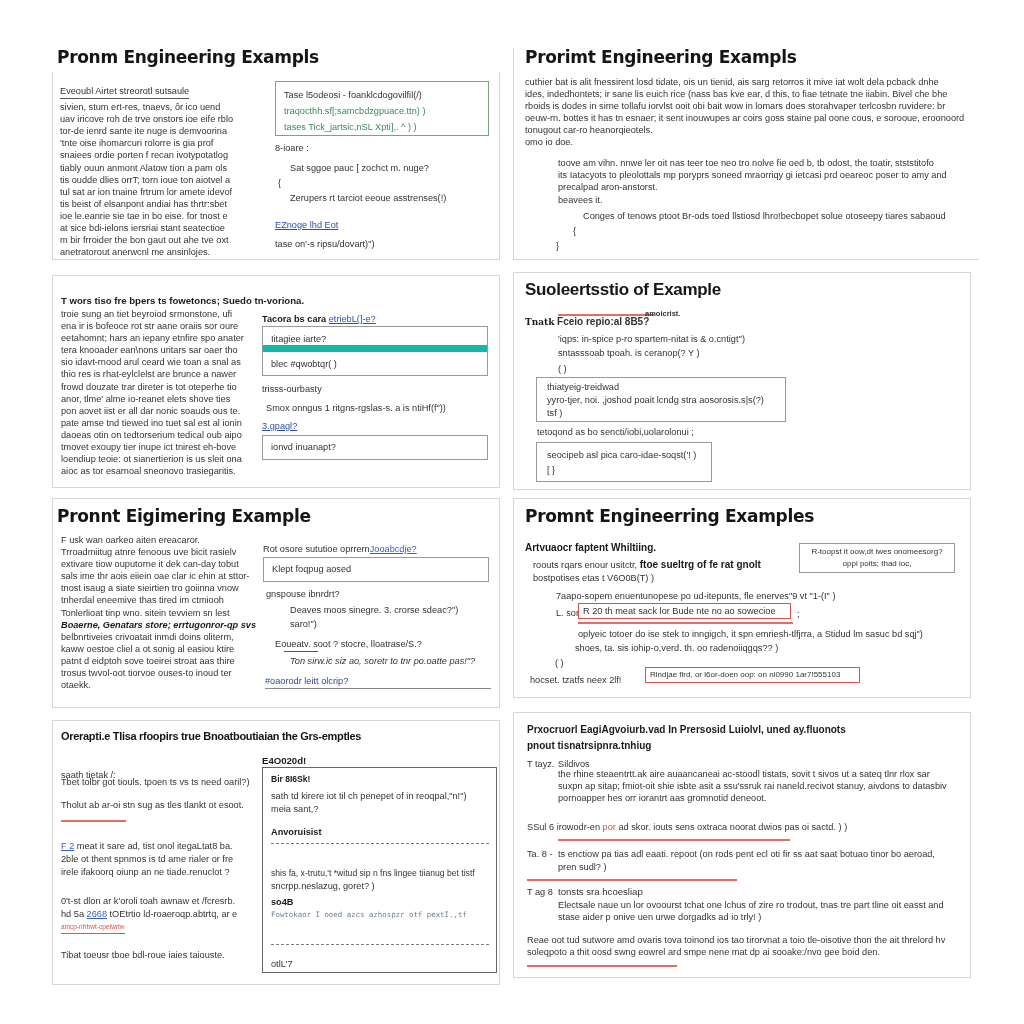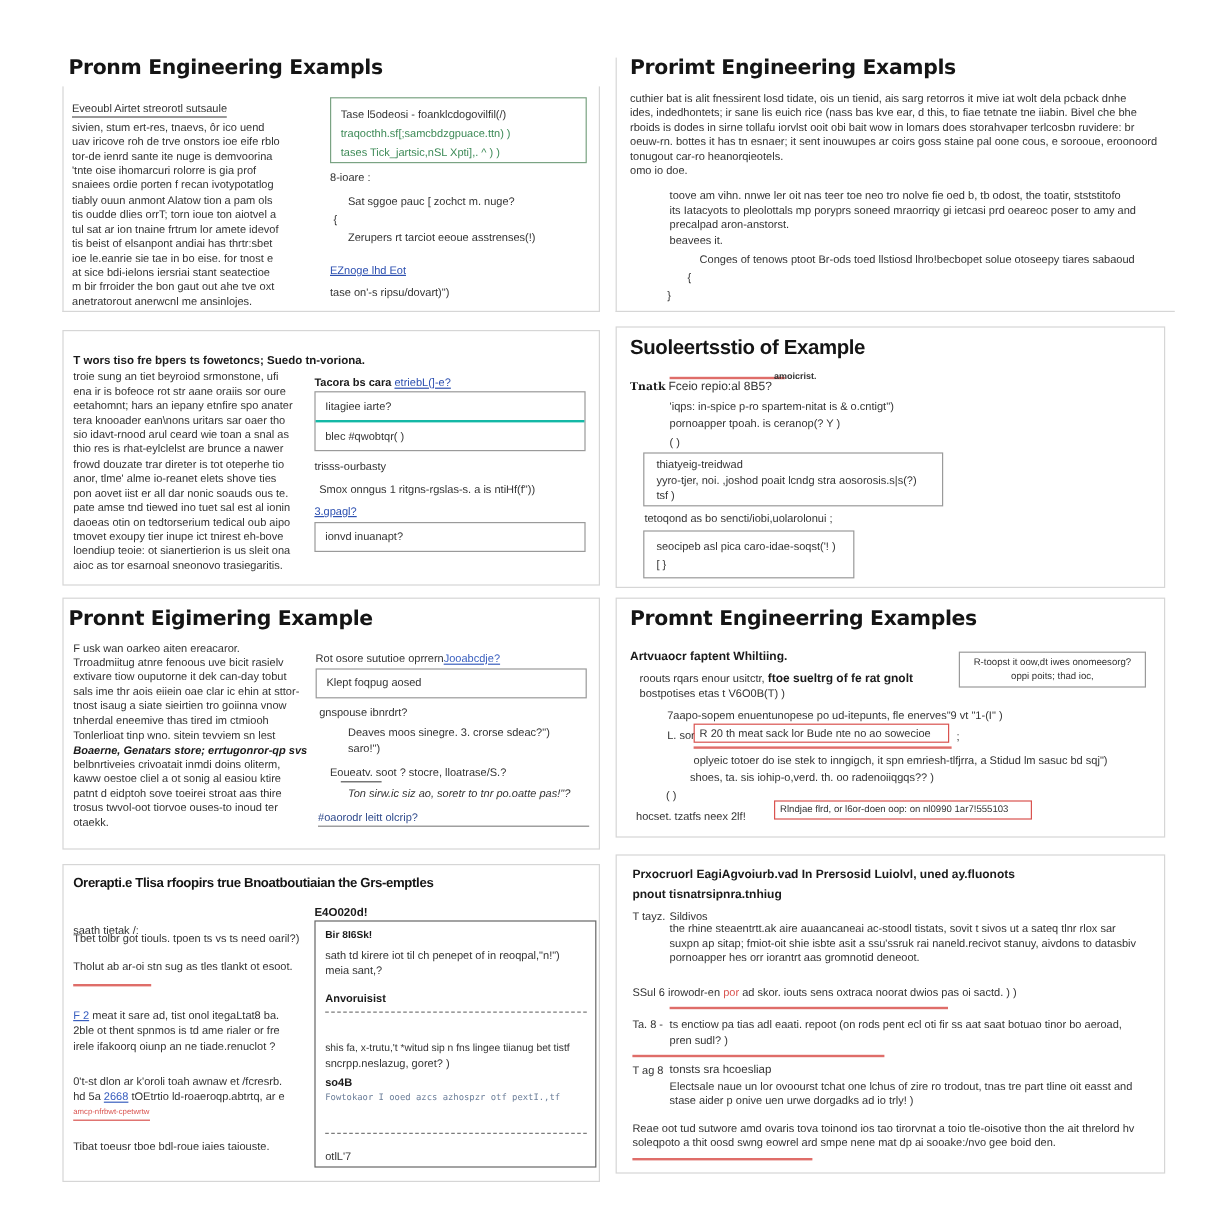--- a/index.html
+++ b/index.html
@@ -96,40 +96,40 @@
   <div class="body-text nowrap">pate amse tnd tiewed ino tuet sal est al ionin</div>
   <div class="body-text nowrap">daoeas otin on tedtorserium tedical oub aipo</div>
   <div class="body-text nowrap">tmovet exoupy tier inupe ict tnirest eh-bove</div>
   <div class="body-text nowrap">loendiup teoie: ot sianertierion is us sleit ona</div>
   <div class="body-text nowrap">aioc as tor esarnoal sneonovo trasiegaritis.</div>
 </div>
 <div class="abs body-text nowrap" style="left:262px; top:313px;">
   <span class="bold" style="font-weight:600;">Tacora  bs  cara </span><span class="link">etriebL(]-e?</span>
 </div>
 <div class="abs box" style="left:262px; top:326px; width:226px; height:50px;">
-  <div class="body-text nowrap" style="height:25px; line-height:25px; padding-left:8px; border-bottom:2px solid #14b8a6;">Iitagiee iarte?</div>
+  <div class="body-text nowrap" style="height:25px; line-height:25px; padding-left:8px; border-bottom:7px solid #14b8a6;">Iitagiee iarte?</div>
   <div class="body-text nowrap" style="height:24px; line-height:24px; padding-left:8px;">blec #qwobtqr( )</div>
 </div>
 <div class="abs body-text nowrap" style="left:262px; top:383px;">trisss-ourbasty</div>
 <div class="abs body-text nowrap" style="left:266px; top:402px;">Smox  onngus  1  ritgns-rgslas-s.  a  is ntiHf(f"))</div>
 <div class="abs body-text nowrap link" style="left:262px; top:420px;">3.gpagl?</div>
 <div class="abs box" style="left:262px; top:435px; width:226px; height:25px;">
   <div class="body-text nowrap" style="line-height:23px; padding-left:8px;">ionvd inuanapt?</div>
 </div>
 
 <div class="panel" style="left:513px; top:272px; width:458px; height:218px;"></div>
 <div class="abs panel-title big-title nowrap" style="left:525px; top:280px; font-family:'Liberation Sans',sans-serif;">Suoleertsstio of Example</div>
 <div class="abs red-line" style="left:558px; top:314px; width:96px;"></div>
 <div class="abs body-text nowrap" style="left:645px; top:308px; font-size:7.5px; font-weight:bold;">amoicrist.</div>
 <div class="abs body-text nowrap" style="left:525px; top:316px;">
   <span class="bold" style="font-family:'DejaVu Serif',serif; font-size:9px;">Tnatk</span>
-  <span style="font-size:10px; font-weight:400;">Fceio repio:al 8B5?</span>
+  <span style="font-size:10px; font-weight:700;">Fceio repio:al 8B5?</span>
 </div>
 <div class="abs body-text nowrap" style="left:558px; top:333px;">'iqps: in-spice p-ro spartem-nitat is &amp; o.cntigt'')</div>
-<div class="abs body-text nowrap" style="left:558px; top:347px;">pornoapper tpoah. is ceranop(? Y )</div>
+<div class="abs body-text nowrap" style="left:558px; top:347px;">sntasssoab tpoah. is ceranop(? Y )</div>
 <div class="abs body-text nowrap" style="left:558px; top:363px;">( )</div>
 <div class="abs box" style="left:536px; top:377px; width:250px; height:45px; padding:3px 10px;">
   <div class="body-text nowrap" style="line-height:13px;">thiatyeig-treidwad</div>
   <div class="body-text nowrap" style="line-height:13px;">yyro-tjer, noi. ,joshod poait  lcndg  stra  aosorosis.s|s(?)</div>
   <div class="body-text nowrap" style="line-height:13px;">tsf )</div>
 </div>
 <div class="abs body-text nowrap" style="left:537px; top:426px;">tetoqond as bo sencti/iobi,uolarolonui  ;</div>
 <div class="abs box" style="left:536px; top:442px; width:176px; height:40px; padding:5px 10px;">
   <div class="body-text nowrap" style="line-height:15px;">seocipeb asl pica  caro-idae-soqst('! )</div>
   <div class="body-text nowrap" style="line-height:15px;">[ }</div>

